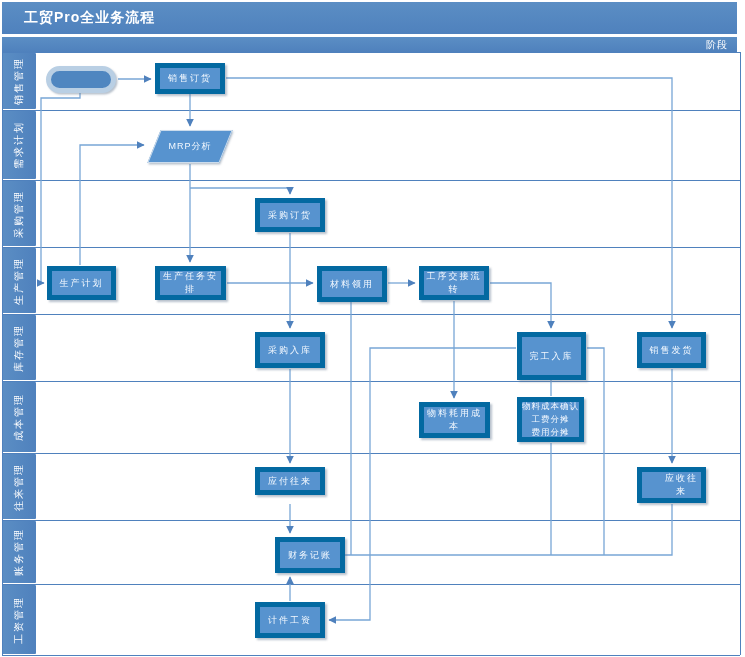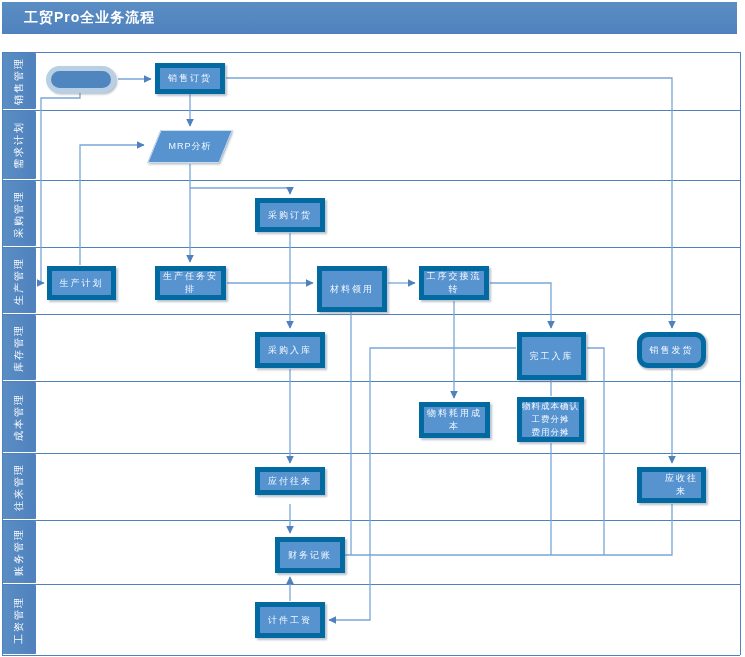--- a/index.html
+++ b/index.html
@@ -31,20 +31,23 @@
          box-shadow:1.5px 1.5px 2px rgba(100,120,145,.45);}
   .pgram-label{position:absolute;left:0;right:0;top:0;bottom:0;display:flex;align-items:center;
          justify-content:center;color:#f4f9ff;font-size:9px;letter-spacing:1px;}
 </style>
 </head>
 <body>
 
 <div class="canvas">
   <div class="title-bar">
     <span>工贸Pro全业务流程</span>
+  </div>
+  <div class="phase-bar">
+    <span>阶段</span>
   </div>
   <div id="lanes">
       <div class="lane-line" style="top: 52px;"></div>
       <div class="lane-strip" style="top: 53px; height: 56px;">
         <span class="lane-text">销售管理</span>
       </div>
       <div class="lane-line" style="top: 110px;"></div>
       <div class="lane-strip" style="top: 111px; height: 68px;">
         <span class="lane-text">需求计划</span>
       </div>
@@ -122,33 +125,33 @@
       </div>
       <div class="node" style="left: 255px; top: 198px; width: 70px; height: 34px;">
         <span>采购订货</span>
       </div>
       <div class="node" style="left: 47px; top: 266px; width: 69px; height: 34px;">
         <span>生产计划</span>
       </div>
       <div class="node" style="left: 155px; top: 266px; width: 71px; height: 34px;">
         <span>生产任务安排</span>
       </div>
-      <div class="node" style="left: 317px; top: 266px; width: 70px; height: 46px;">
+      <div class="node" style="left: 317px; top: 266px; width: 70px; height: 36px;">
         <span>材料领用</span>
       </div>
       <div class="node" style="left: 419px; top: 266px; width: 70px; height: 34px;">
         <span>工序交接流转</span>
       </div>
       <div class="node" style="left: 255px; top: 332px; width: 70px; height: 36px;">
         <span>采购入库</span>
       </div>
       <div class="node" style="left: 517px; top: 332px; width: 69px; height: 48px;">
         <span>完工入库</span>
       </div>
-      <div class="node" style="left: 637px; top: 332px; width: 69px; height: 36px; border-radius: 11px;">
+      <div class="node" style="left: 637px; top: 332px; width: 69px; height: 36px;">
         <span>销售发货</span>
       </div>
       <div class="node" style="left: 419px; top: 402px; width: 71px; height: 36px;">
         <span>物料耗用成本</span>
       </div>
       <div class="node multi" style="left: 517px; top: 397px; width: 67px; height: 45px;">
         <div class="ln">物料成本确认</div>
         <div class="ln">工费分摊</div>
         <div class="ln">费用分摊</div>
       </div>

